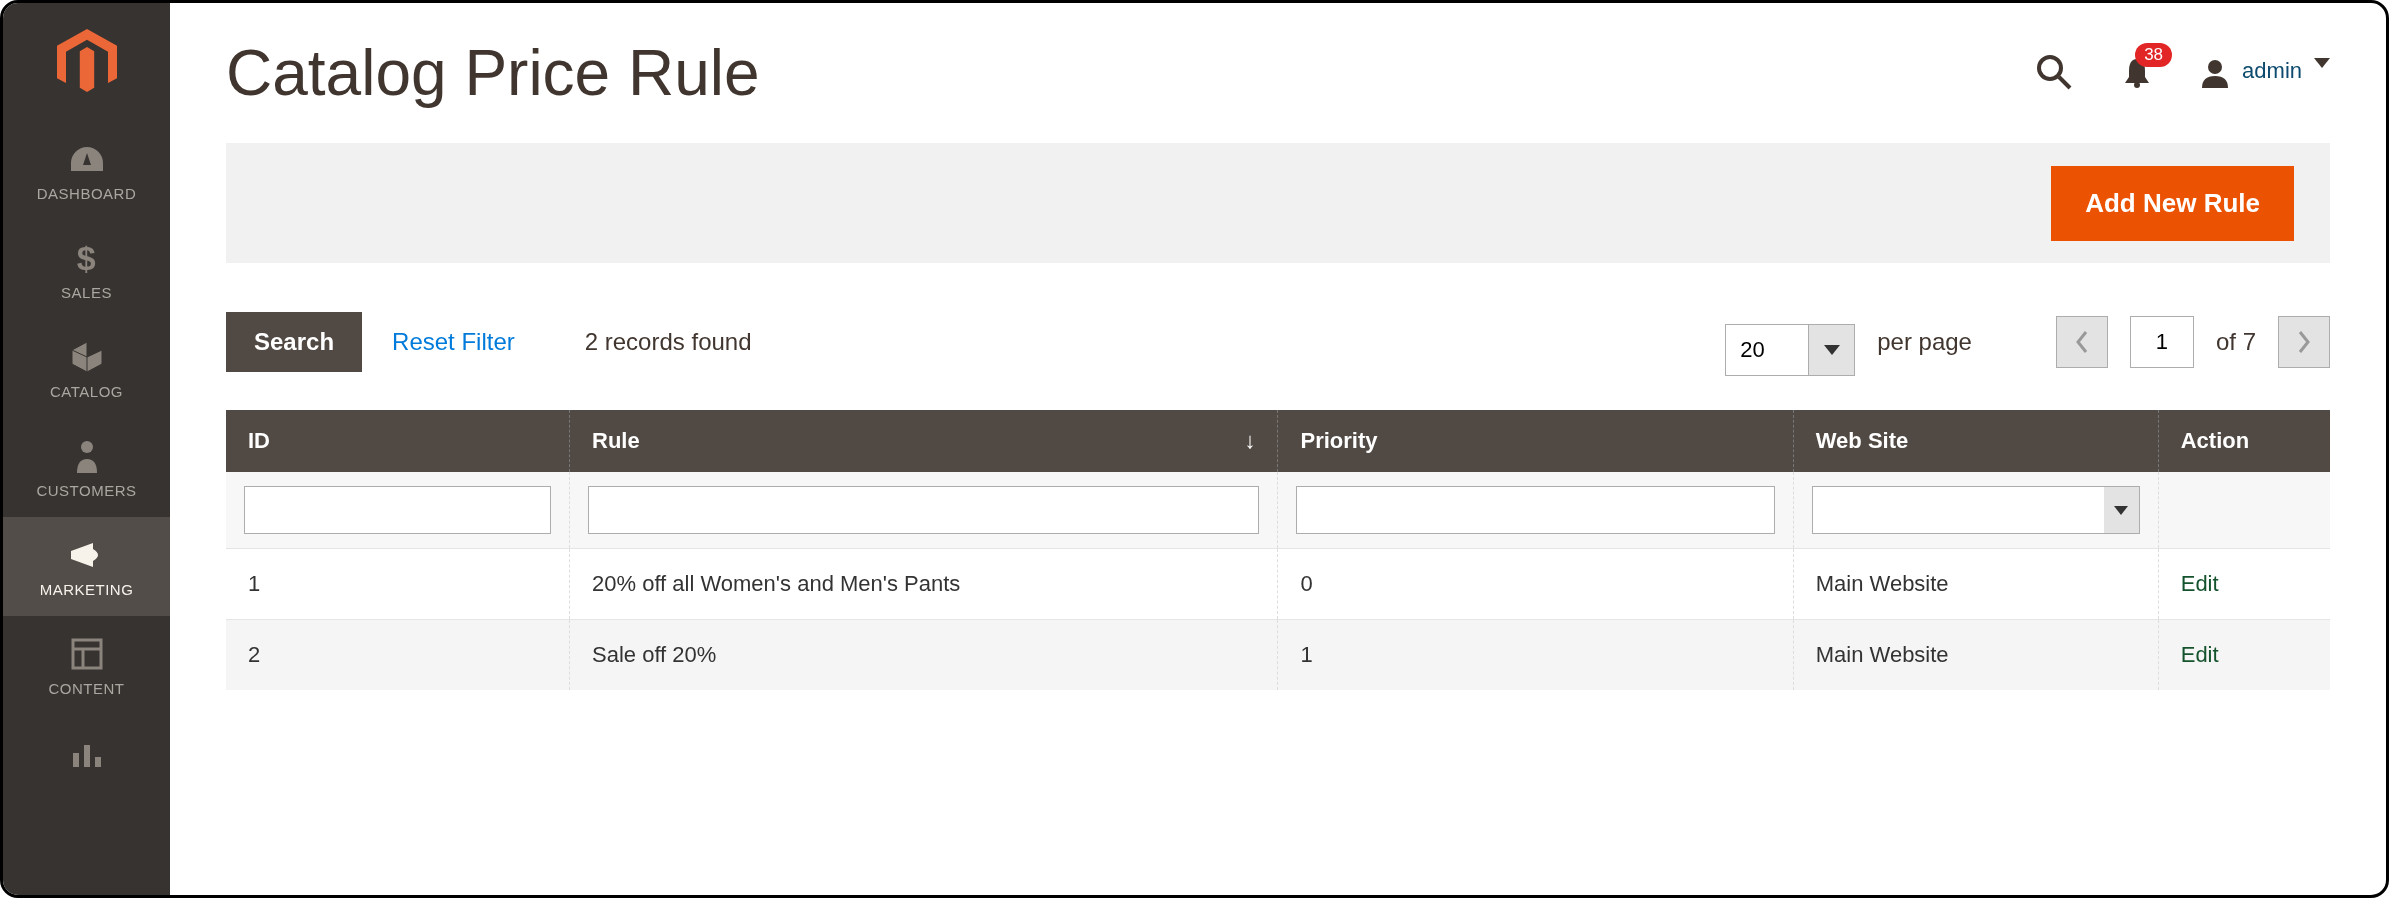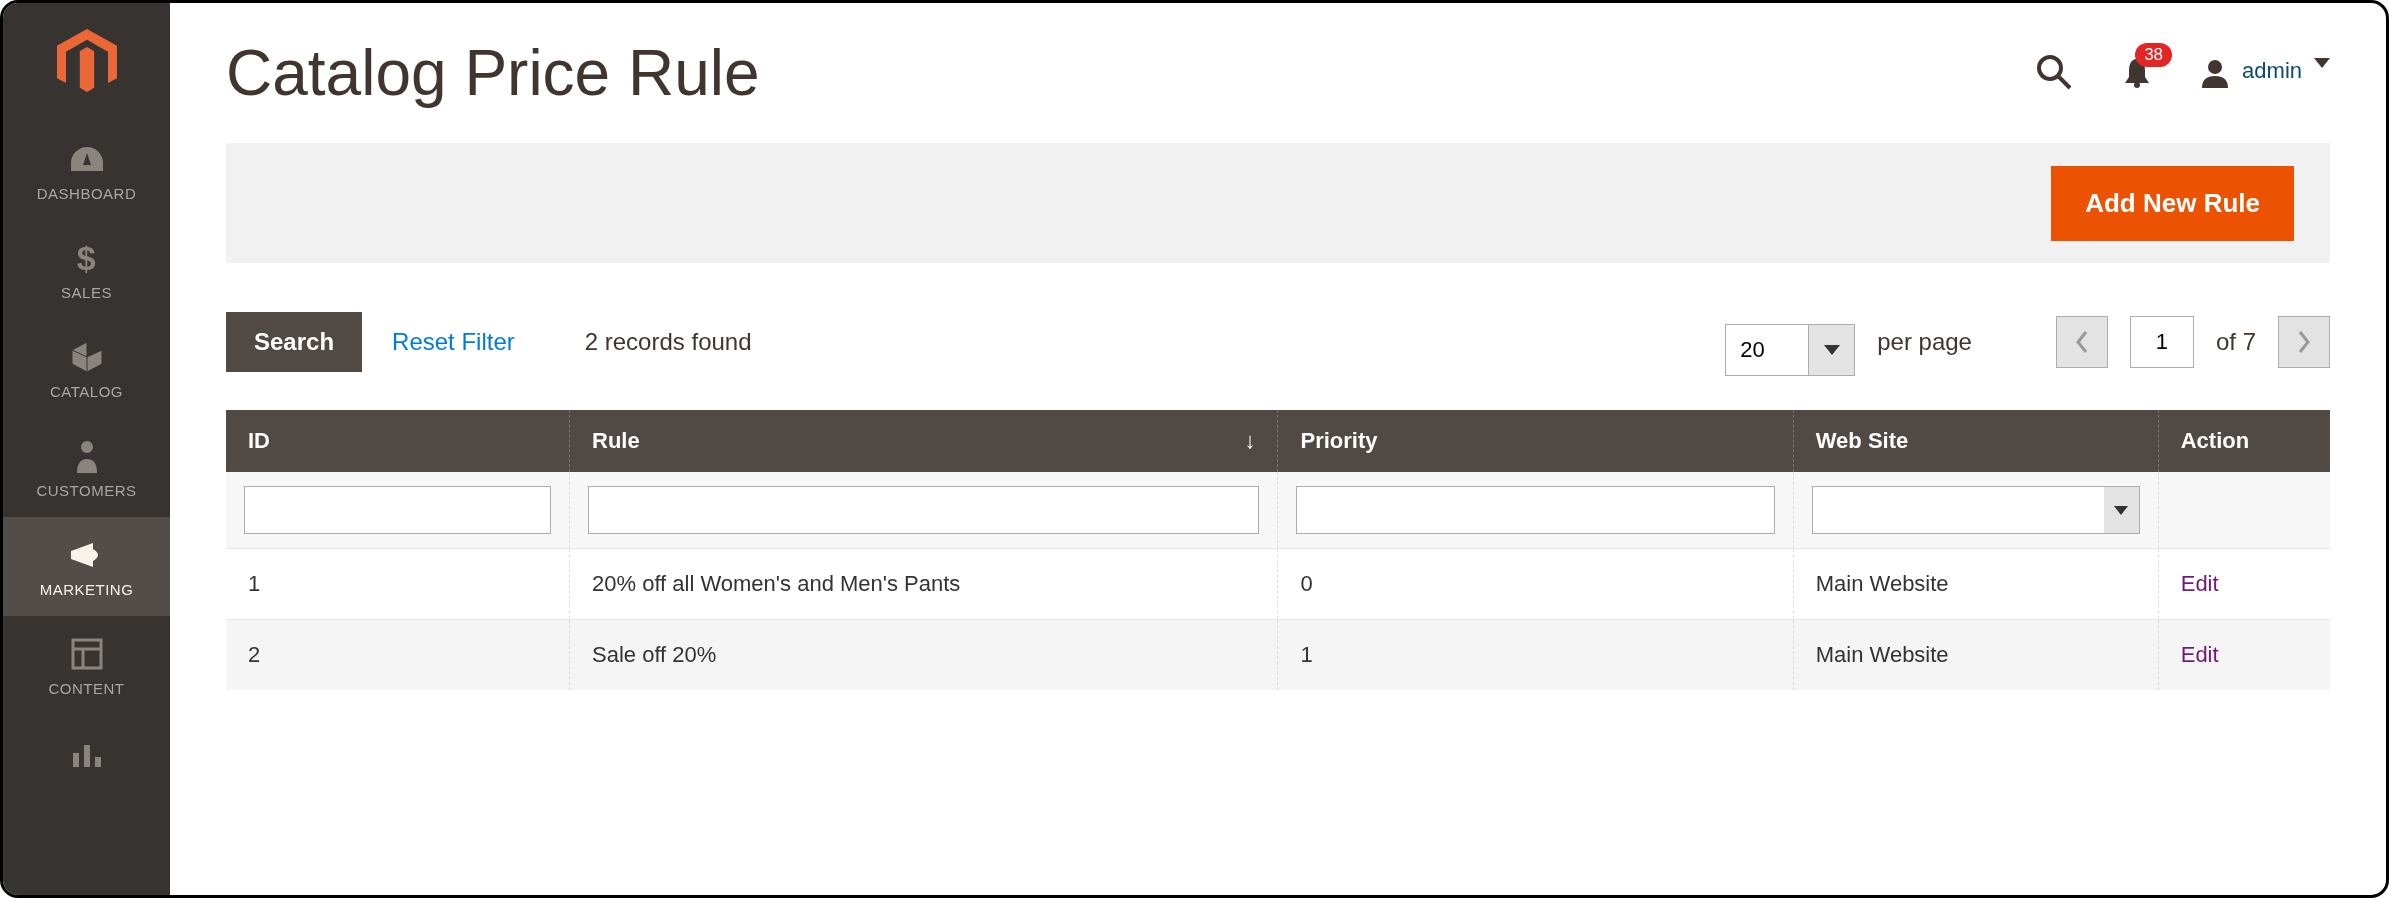--- a/index.html
+++ b/index.html
@@ -186,21 +186,21 @@
   .filter-select-caret .tri{width:0;height:0;border-left:7px solid transparent;border-right:7px solid transparent;border-top:9px solid #333;}
   .data-table tbody tr.data-row td {
     padding: 22px 22px;
     font-size: 22px;
     color: #333;
     border-right: 1px dashed #ddd;
     border-top: 1px solid #e5e5e5;
   }
   .data-table tbody tr.data-row td:last-child{border-right:none;}
   .data-table tbody tr.data-row.alt td { background:#f5f5f5; }
-  .edit-link { color:#701a75; cursor:pointer; }
+  .edit-link { color:#14532d; cursor:pointer; }
   .col-id{width:320px;}
   .col-rule{width:660px;}
   .col-priority{width:480px;}
   .col-website{width:340px;}
   .col-action{width:160px;}
 </style>
 </head>
 <body>
 
 <div class="frame">

